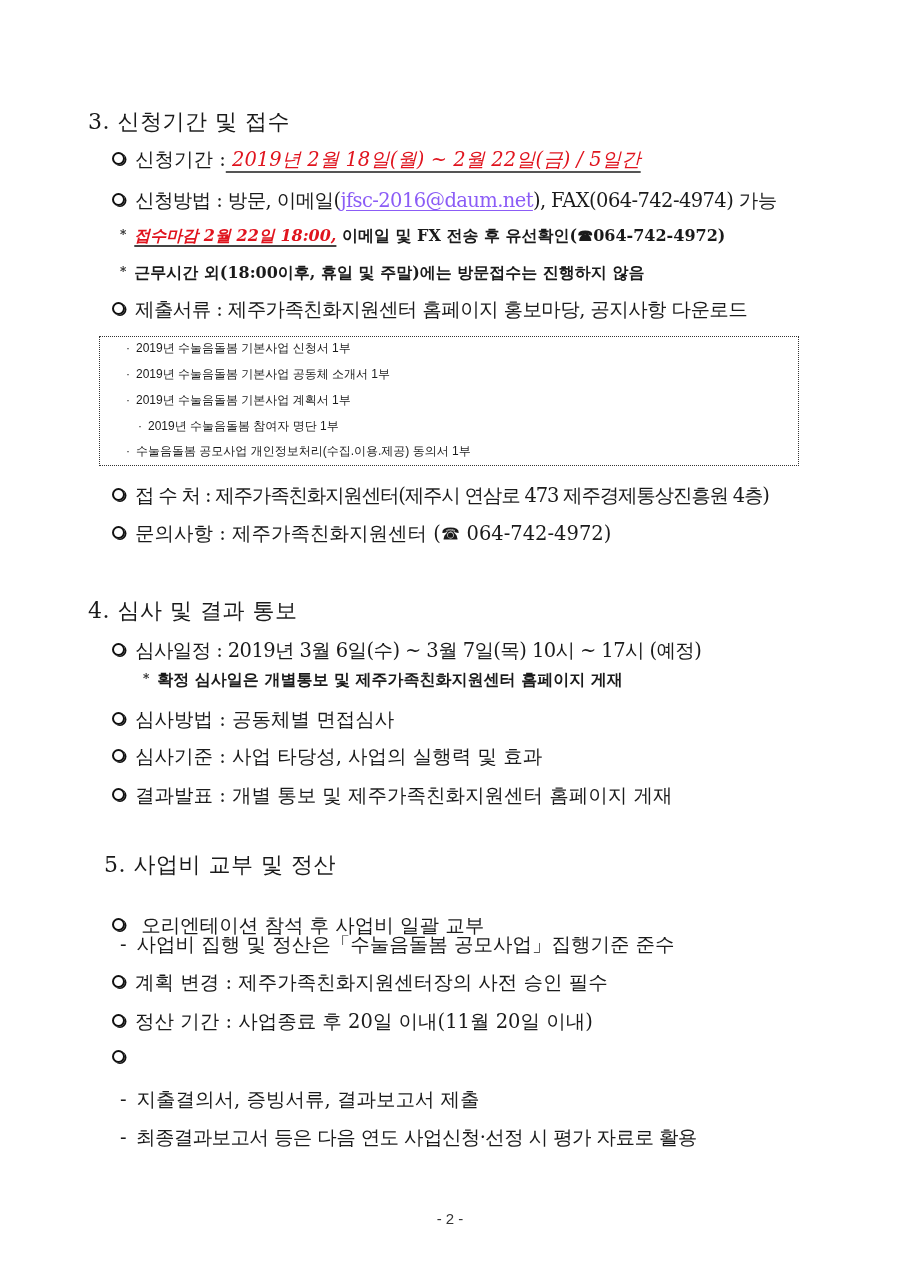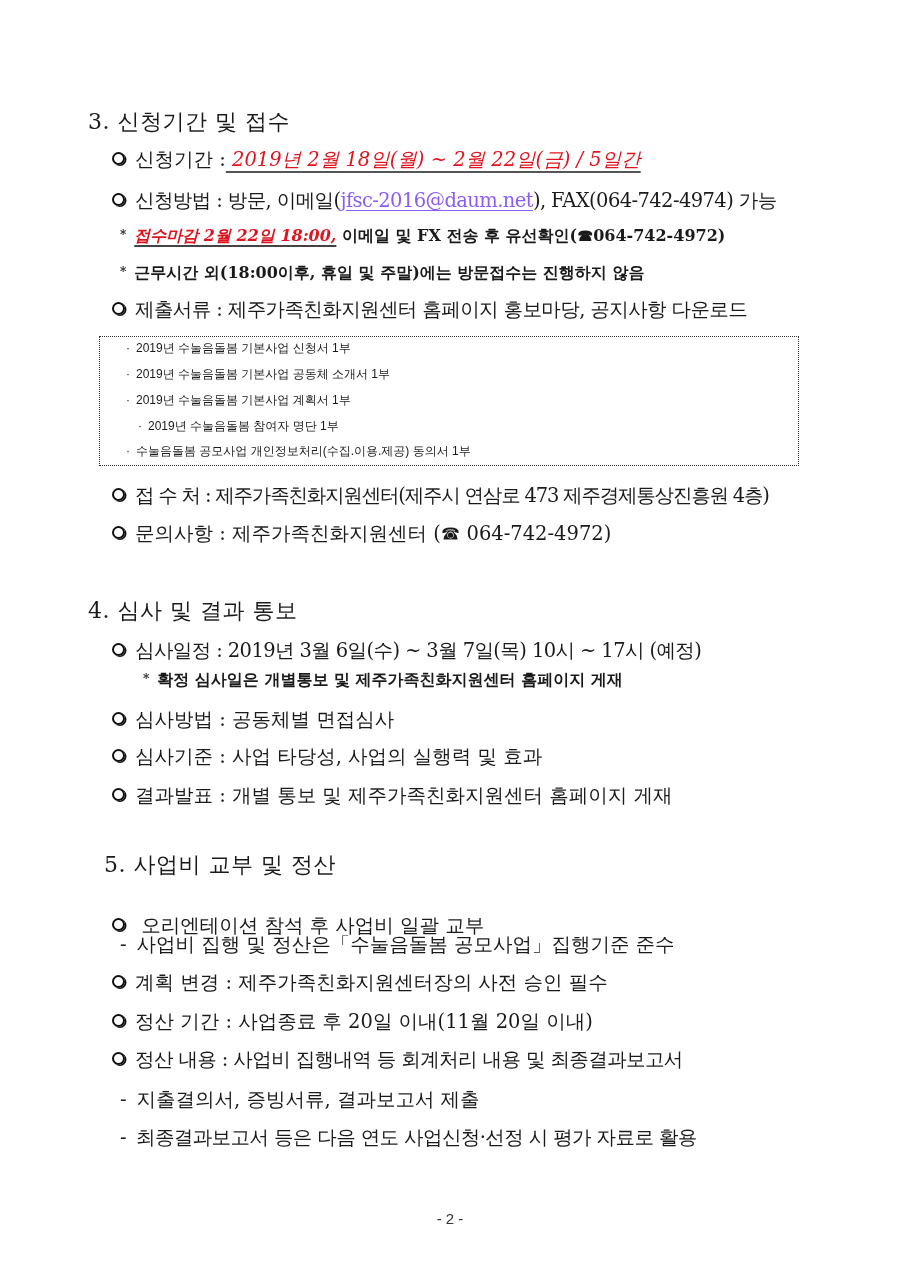--- a/index.html
+++ b/index.html
@@ -109,21 +109,21 @@
 
 <div class="abs row" style="left:112px; top:969px;">
   <span class="bul"></span><span>계획 변경 : 제주가족친화지원센터장의 사전 승인 필수</span>
 </div>
 
 <div class="abs row" style="left:112px; top:1008px;">
   <span class="bul"></span><span>정산 기간 : 사업종료 후 20일 이내(11월 20일 이내)</span>
 </div>
 
 <div class="abs row cond" style="left:112px; top:1046px;">
-  <span class="bul"></span><span>정산 내용 : 사업비 집행내역 등 회계처리 내용 및 최종결과보고서</span>
+  <span class="bul"></span>
 </div>
 
 <div class="abs row" style="left:120px; top:1086px;">
   <span class="dash">-</span><span>지출결의서, 증빙서류, 결과보고서 제출</span>
 </div>
 
 <div class="abs row cond" style="left:120px; top:1124px;">
   <span class="dash">-</span><span>최종결과보고서 등은 다음 연도 사업신청·선정 시 평가 자료로 활용</span>
 </div>
 

